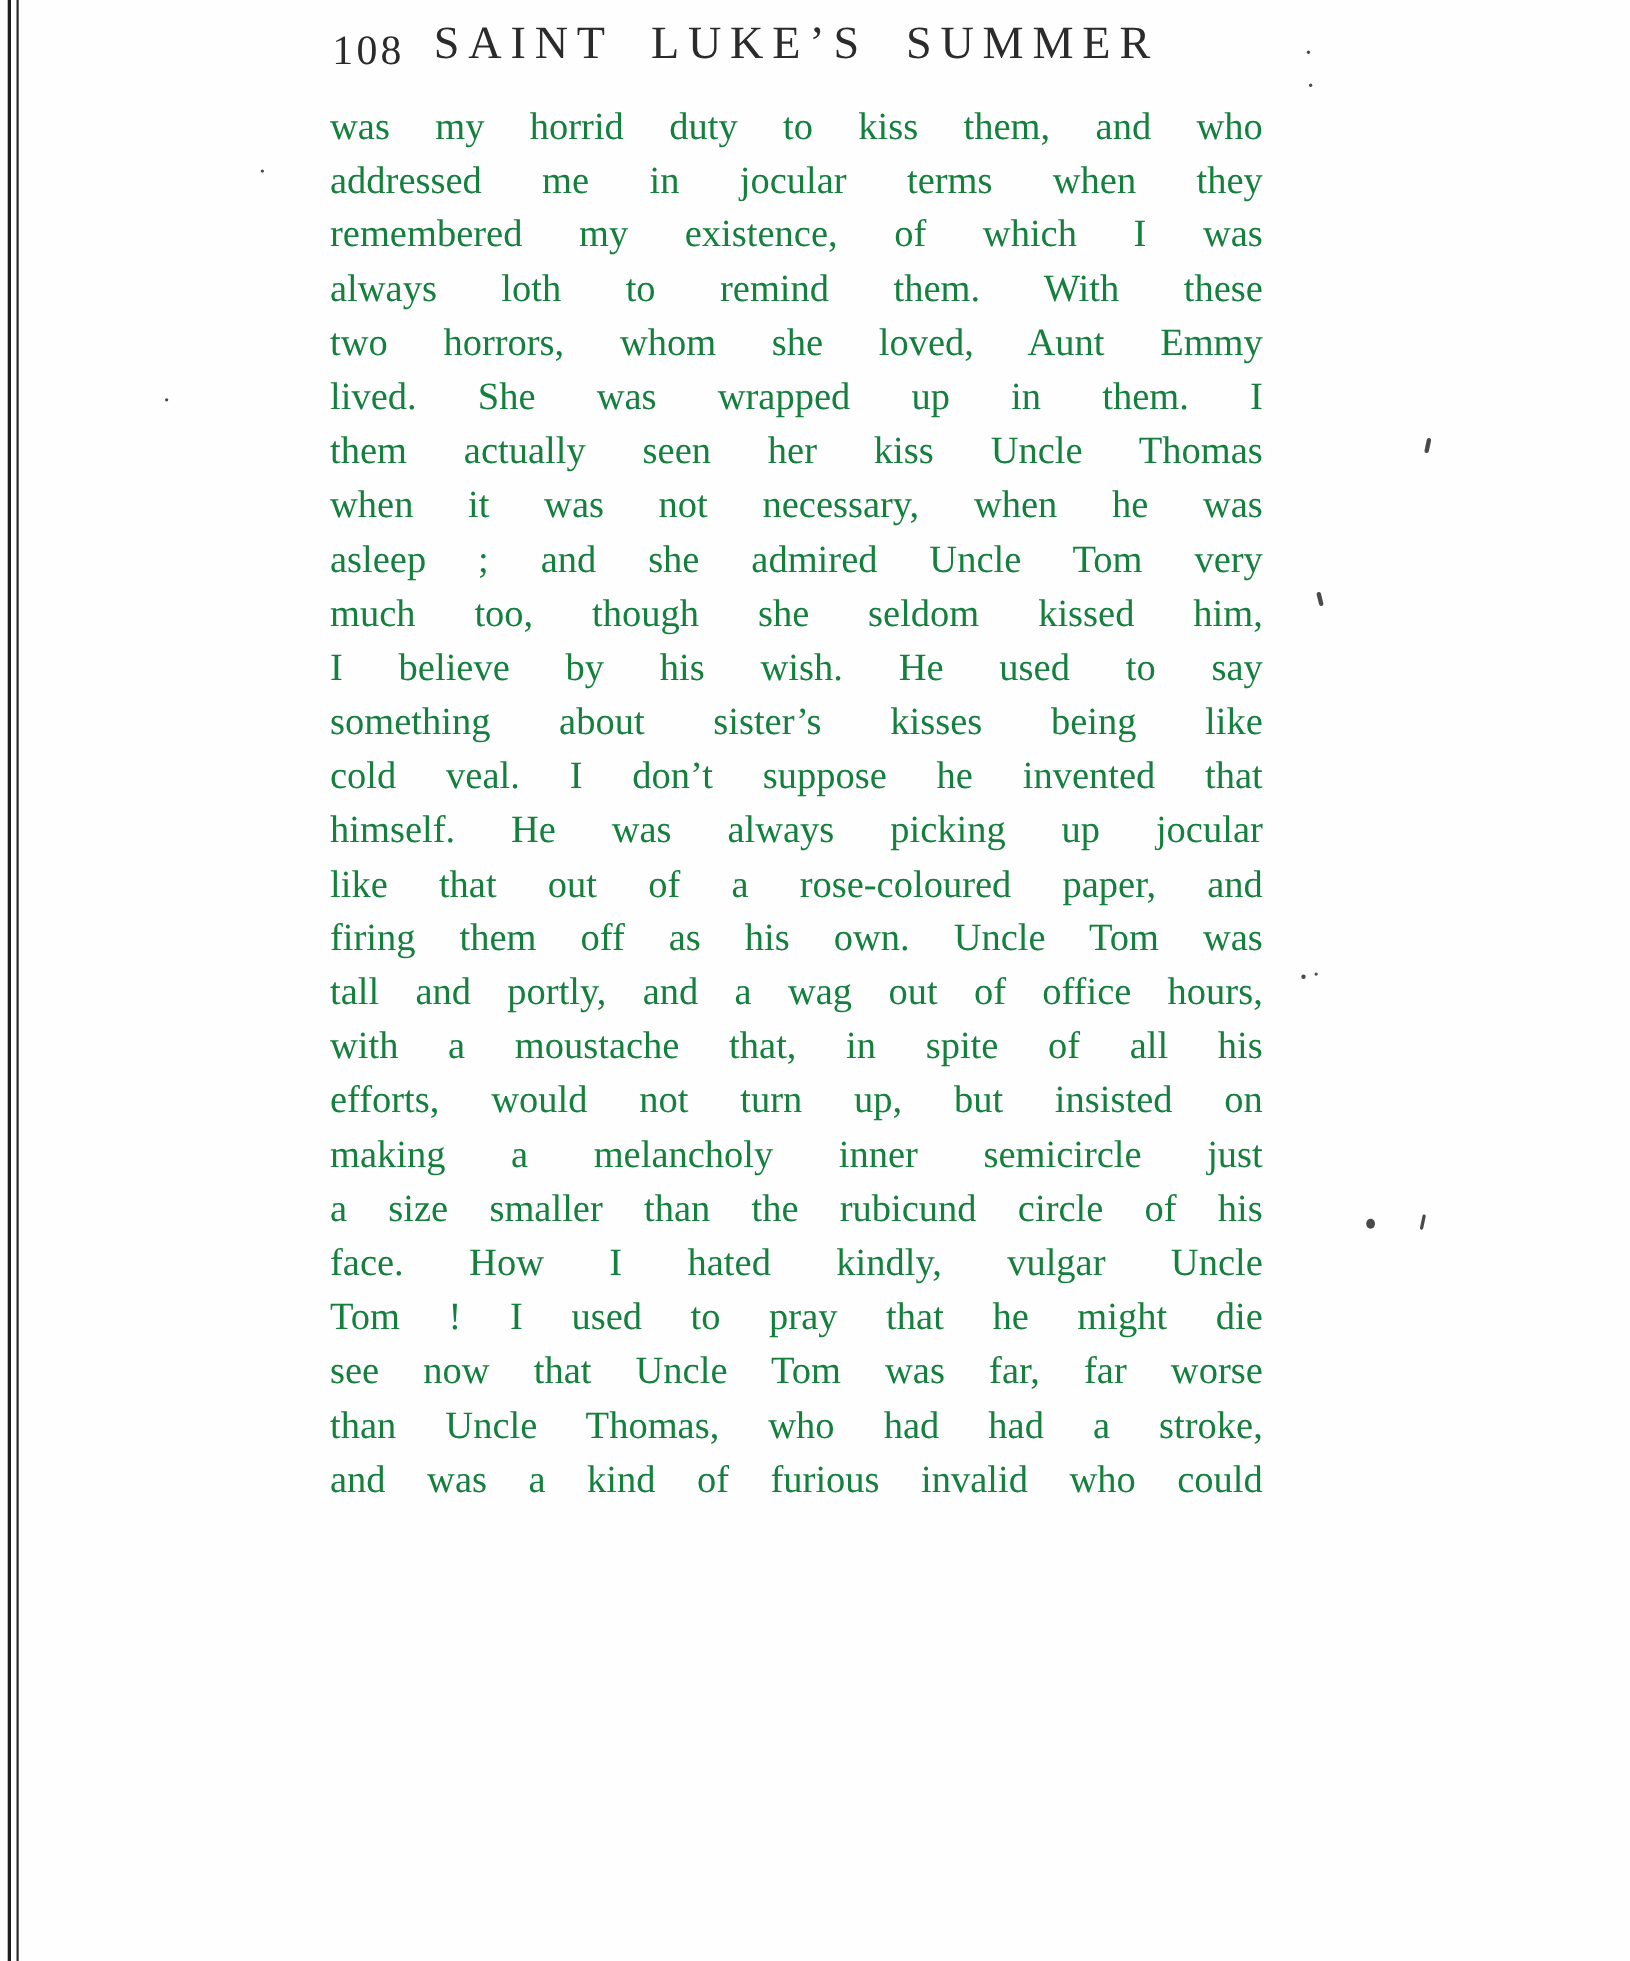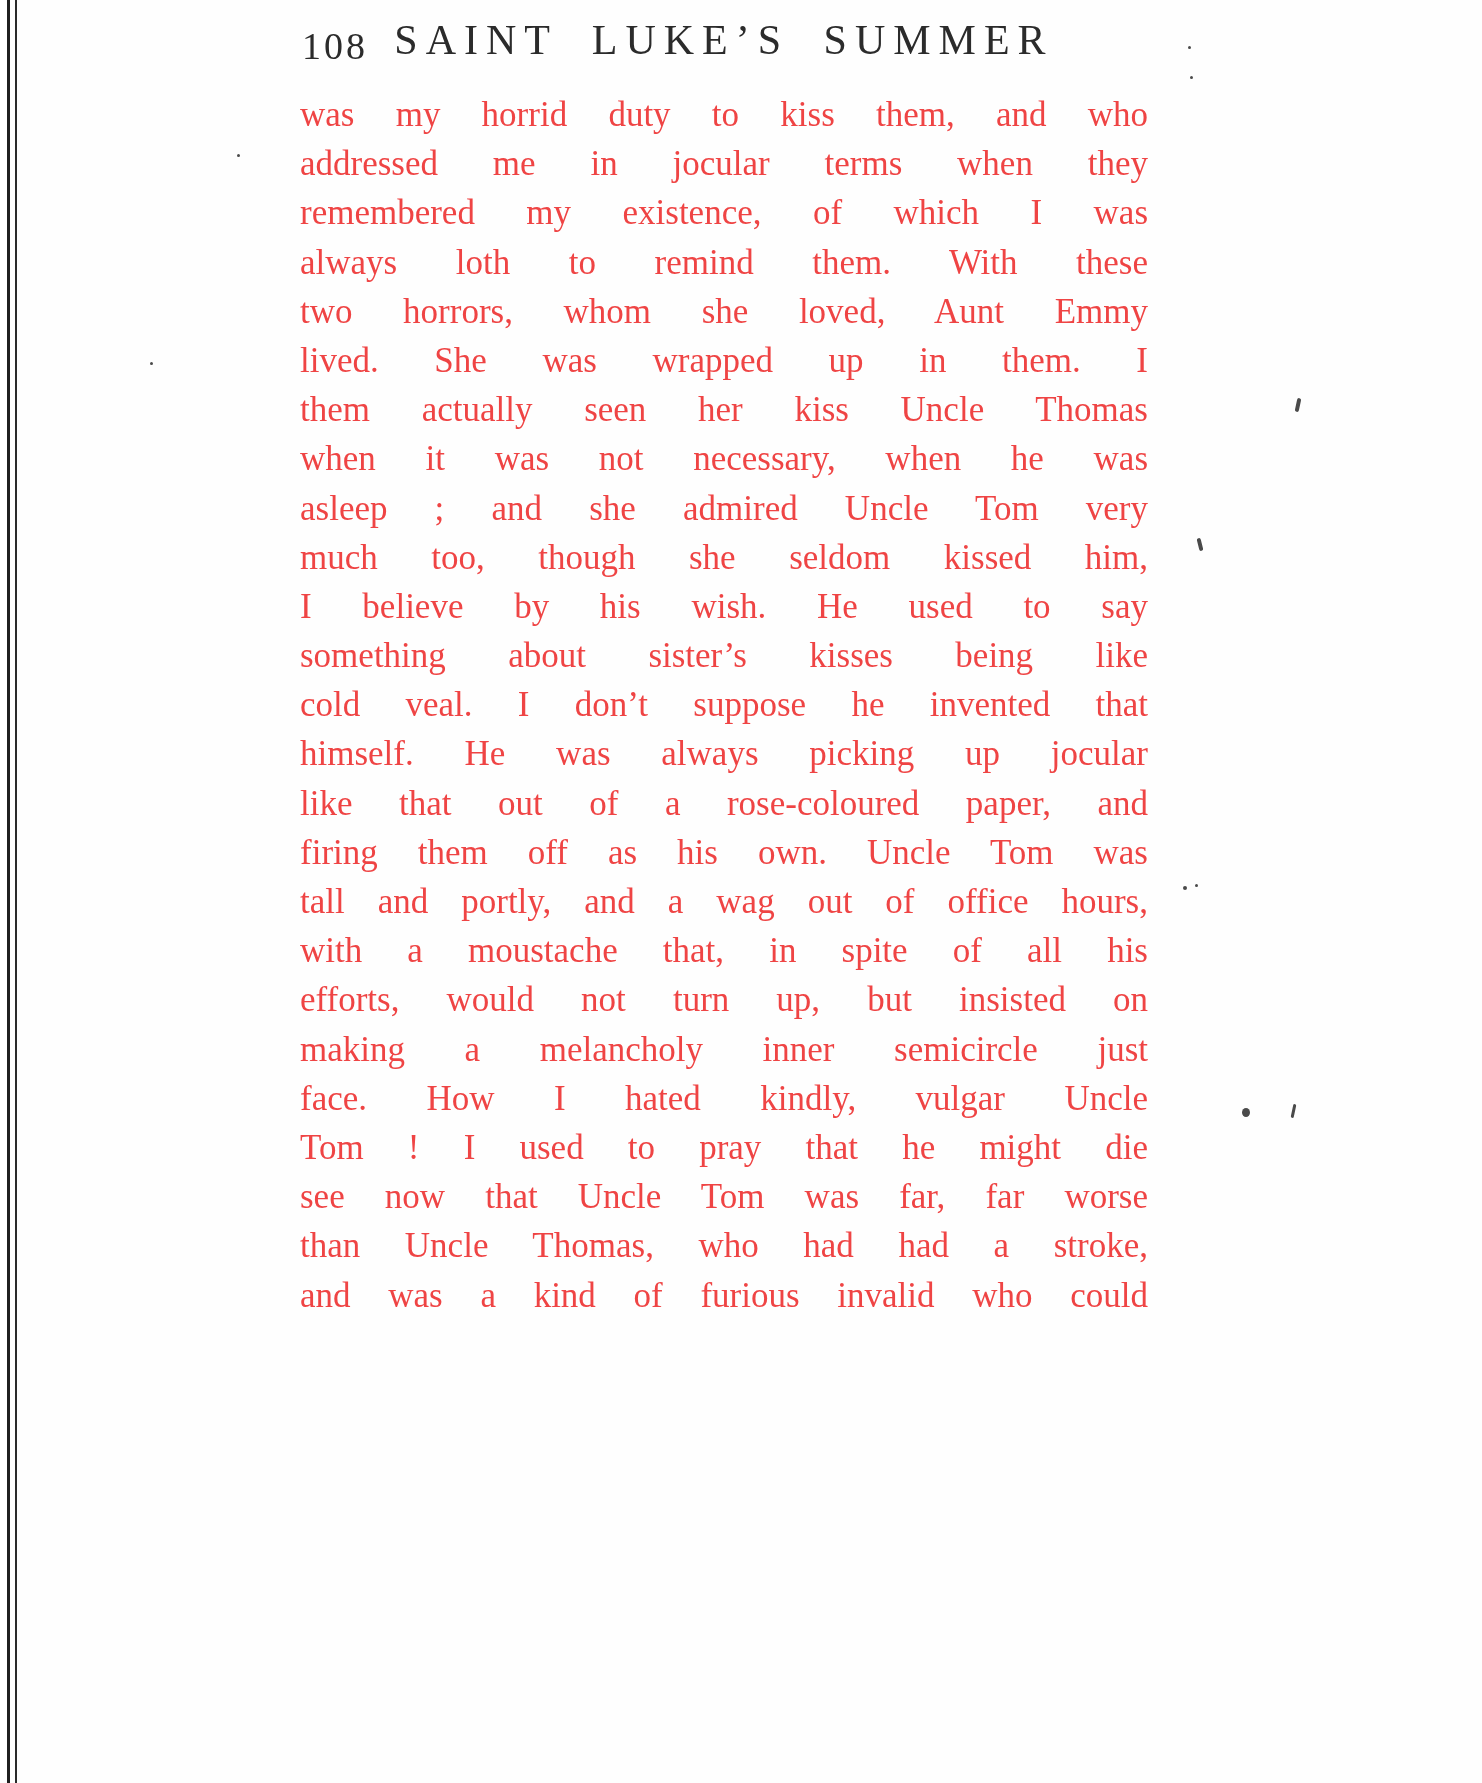--- a/index.html
+++ b/index.html
@@ -58,21 +58,21 @@
     word-spacing: 16px;
     color: #2b2b2b;
     white-space: nowrap;
   }
   .body-text {
     position: absolute;
     left: 300px;
     top: 90px;
     width: 848px;
     font-size: 35px;
-    color: #ef4444;
+    color: #15803d;
   }
   .line {
     text-align: justify;
     text-align-last: justify;
     line-height: 49.2px;
     height: 49.2px;
     white-space: normal;
   }
   
   .speck {
@@ -112,20 +112,21 @@
       <div class="line">I believe by his wish. He used to say</div>
       <div class="line">something about sister’s kisses being like</div>
       <div class="line">cold veal. I don’t suppose he invented that</div>
       <div class="line">himself. He was always picking up jocular</div>
       <div class="line">like that out of a rose-coloured paper, and</div>
       <div class="line">firing them off as his own. Uncle Tom was</div>
       <div class="line">tall and portly, and a wag out of office hours,</div>
       <div class="line">with a moustache that, in spite of all his</div>
       <div class="line">efforts, would not turn up, but insisted on</div>
       <div class="line">making a melancholy inner semicircle just</div>
+      <div class="line">a size smaller than the rubicund circle of his</div>
       <div class="line">face. How I hated kindly, vulgar Uncle</div>
       <div class="line">Tom ! I used to pray that he might die</div>
       <div class="line">see now that Uncle Tom was far, far worse</div>
       <div class="line">than Uncle Thomas, who had had a stroke,</div>
       <div class="line">and was a kind of furious invalid who could</div>
     </div>
 
   <div class="speck tick" style="left:1296px; top:398px; width:4px; height:14px;"></div>
   <div class="speck tick" style="left:1198px; top:538px; width:4px; height:13px; transform:rotate(-14deg);"></div>
   <div class="speck" style="left:1183px; top:886px; width:4px; height:4px;"></div>

